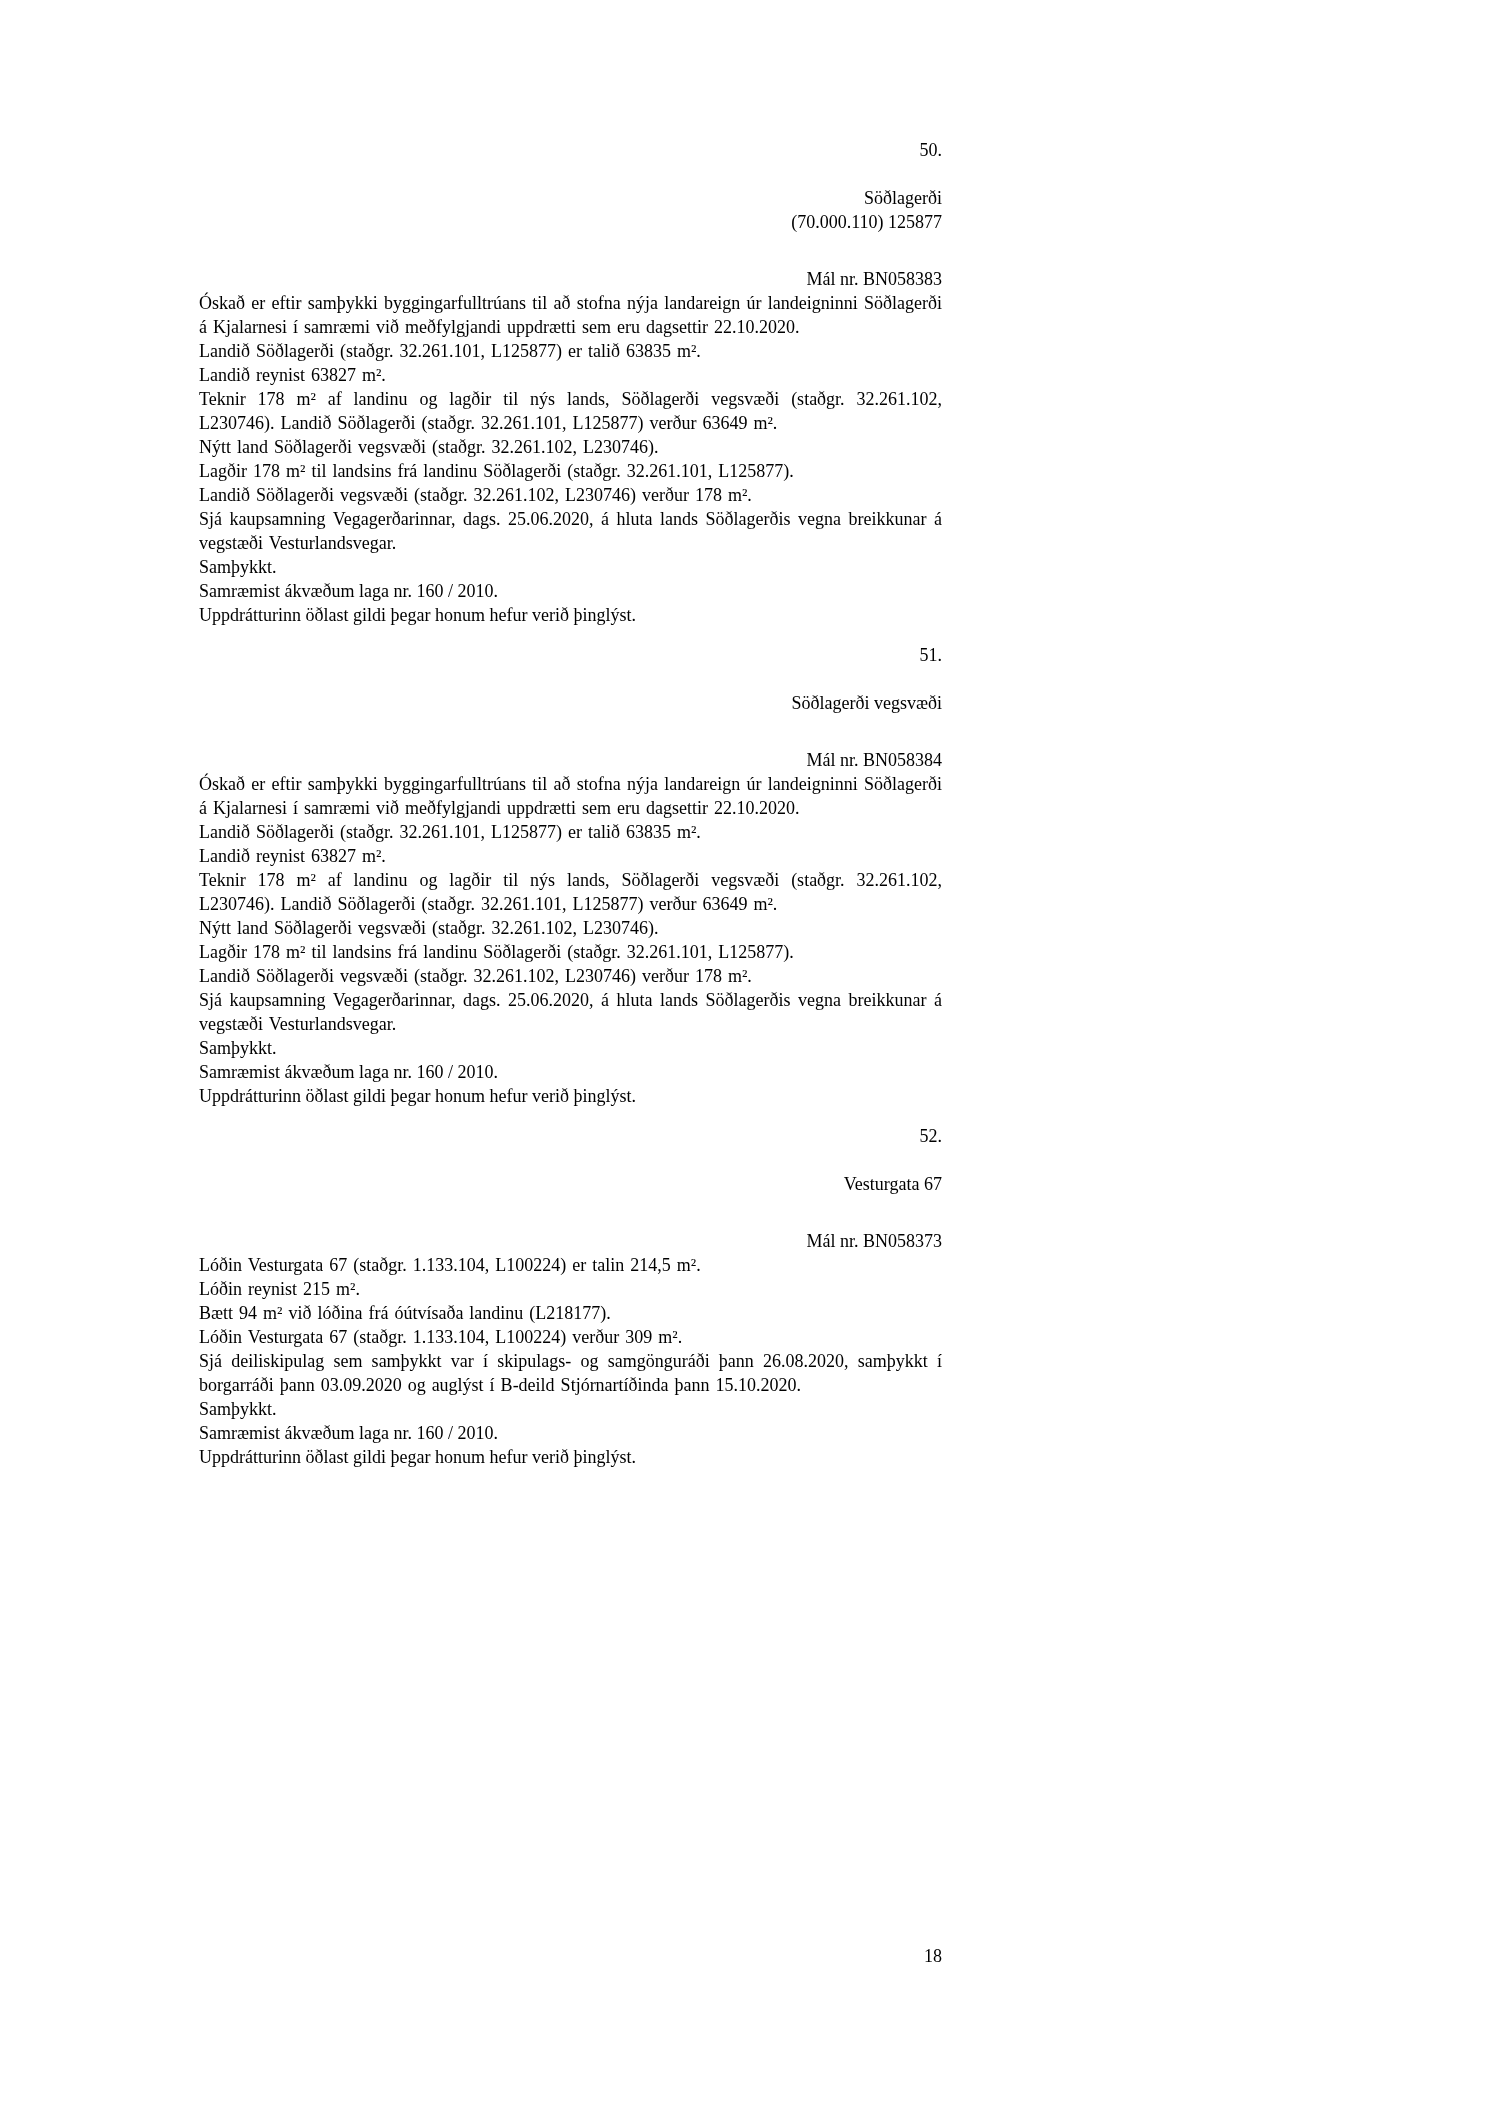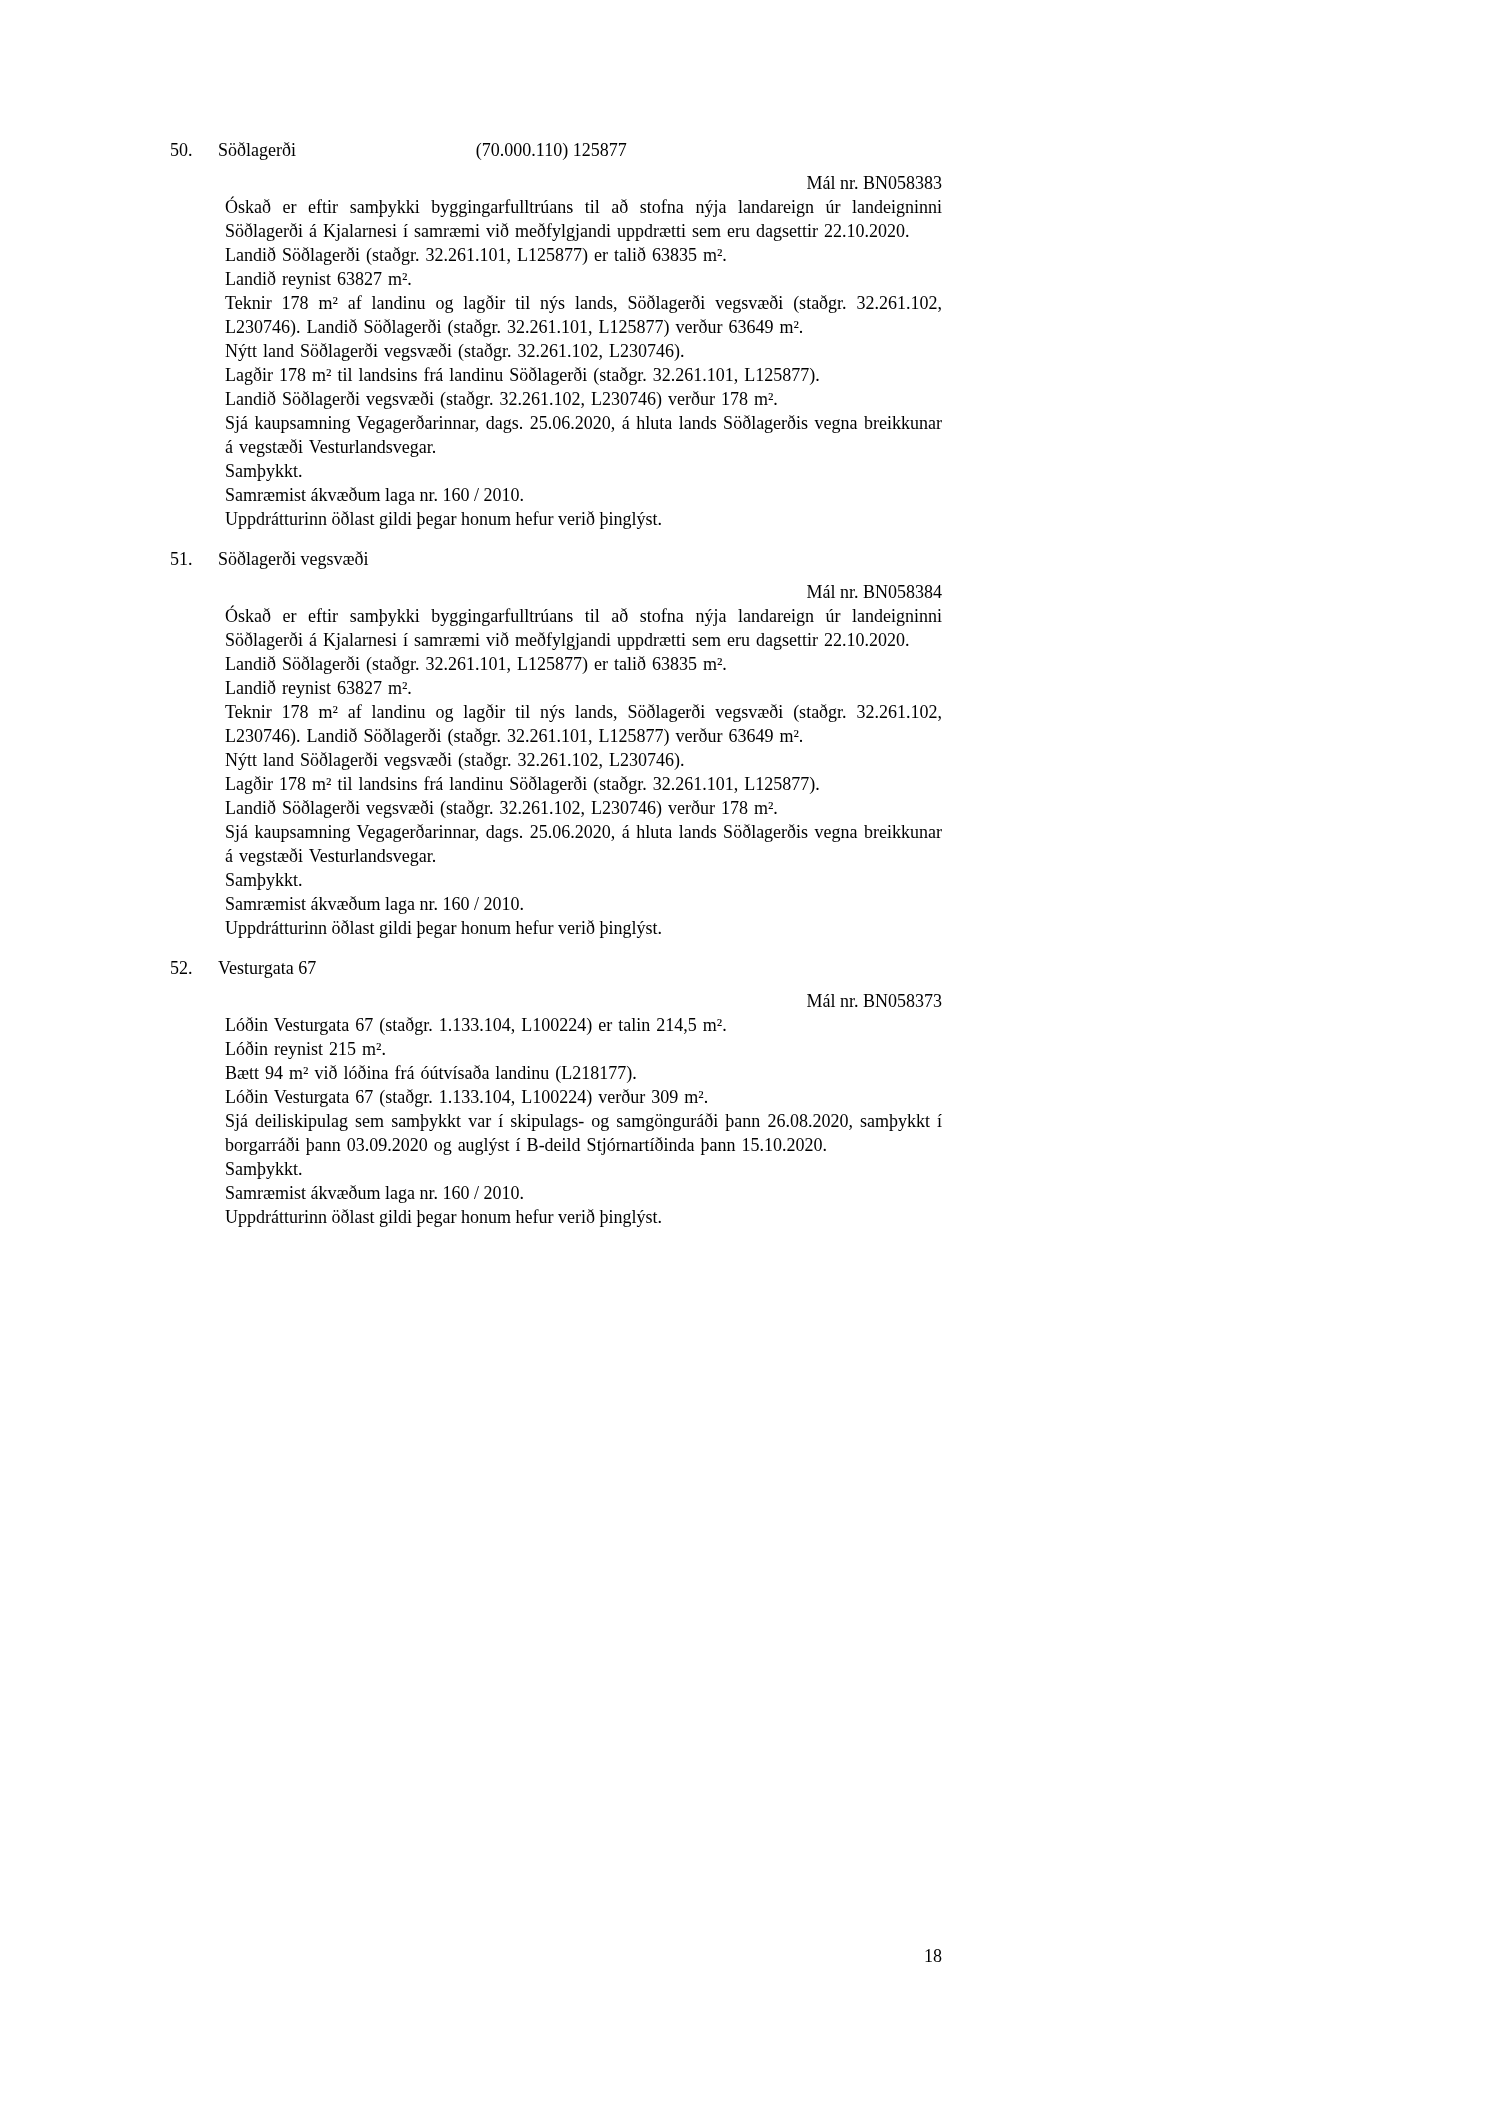--- a/index.html
+++ b/index.html
@@ -15,26 +15,26 @@
     line-height: 24px;
     overflow: hidden;
   }
   .content {
     position: absolute;
     left: 170px;
     top: 138px;
     width: 772px;
   }
   .case-item { margin-bottom: 16px; }
-  .item-header { display: flex; align-items: flex-start; }
+  .item-header { display: flex; align-items: flex-end; flex-direction: column; }
   .item-header .num { flex: 0 0 48px; }
   .item-header .title { font-weight: normal; white-space: nowrap; }
   .item-header .mid { flex: 1 1 auto; text-align: center; }
   .item-header .case-no { text-align: right; white-space: nowrap; margin-top: 33px; }
-  .item-body { margin-left: 55px; }
+  .item-body { margin-left: 29px; }
   .item-body p {
     text-align: justify;
     word-spacing: 1.5px;
   }
   .item-body p.italic {
     text-align: left;
     word-spacing: normal;
   }
   .page-number {
     position: absolute;

